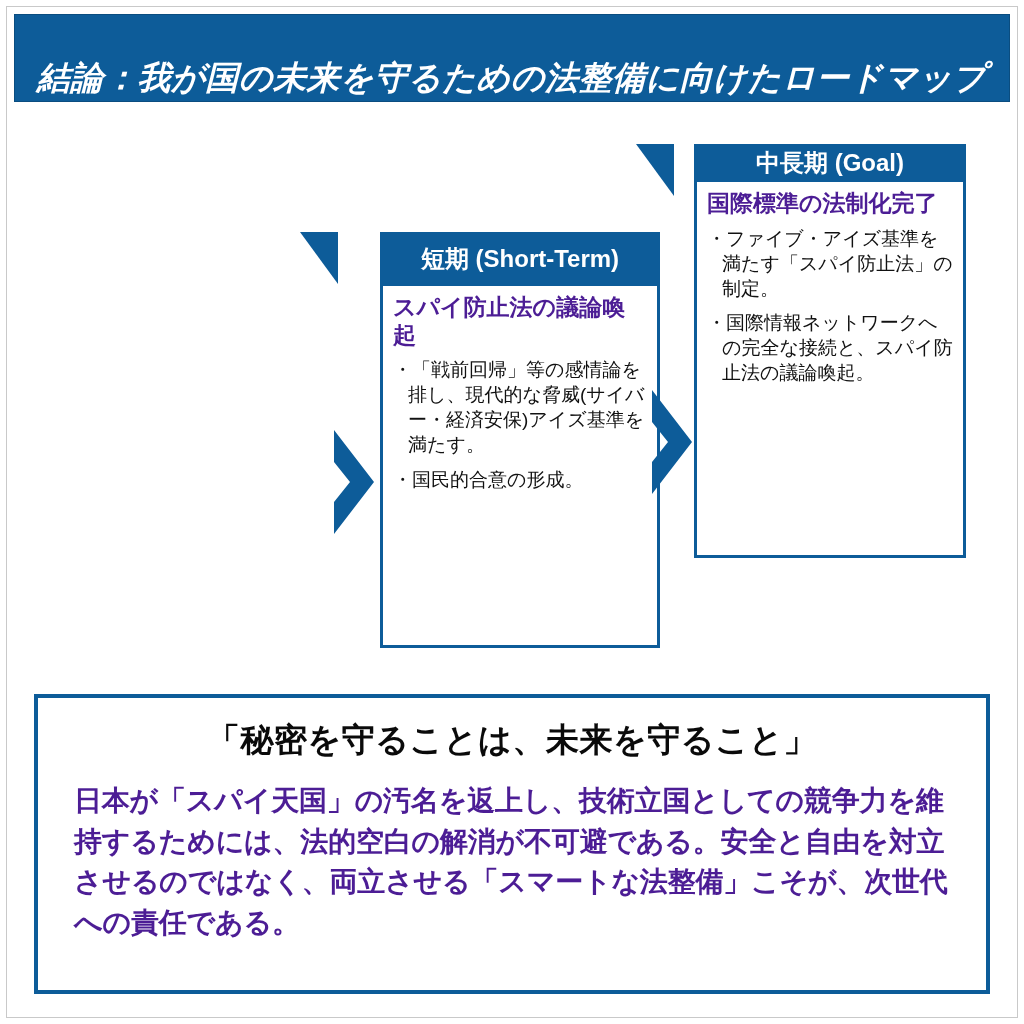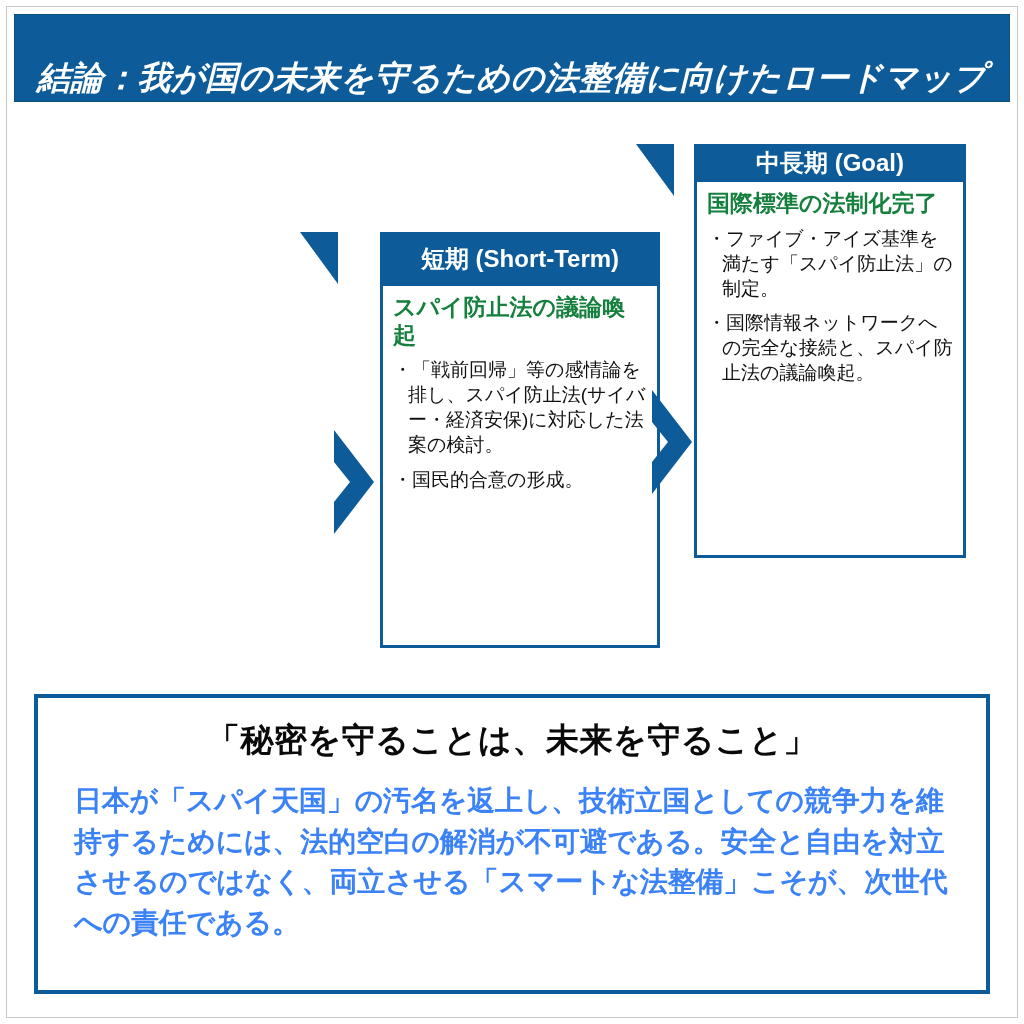--- a/index.html
+++ b/index.html
@@ -72,21 +72,21 @@
     justify-content: center;
   }
   .box-body {
     box-sizing: border-box;
     padding: 8px 10px 10px 10px;
     color: #111111;
   }
   .box-title {
     font-size: 23px;
     font-weight: bold;
-    color: #15803d;
+    color: #4c1d95;
     line-height: 1.2;
     margin-bottom: 8px;
   }
   .bullets {
     margin: 0;
     padding: 0;
     list-style: none;
   }
   .bullets li {
     font-size: 19px;
@@ -168,21 +168,21 @@
     font-size: 33px;
     font-weight: bold;
     color: #0a0a0a;
     letter-spacing: 0.5px;
     margin-bottom: 18px;
   }
   .statement-body {
     font-size: 28px;
     font-weight: bold;
     line-height: 1.45;
-    color: #3b82f6;
+    color: #4c1d95;
     letter-spacing: -0.2px;
   }
   .watermark {
     position: absolute;
     right: 22px;
     bottom: 6px;
     font-size: 9px;
     color: #bfd8ea;
   }
 </style>
@@ -205,21 +205,21 @@
     <svg width="48" height="104" viewBox="0 0 48 104" aria-hidden="true">
       <polygon points="4,0 44,52 4,104 4,72 20,52 4,32" fill="#0d5c99"></polygon>
     </svg>
   </div>
 
   <div class="box" id="box-short">
     <div class="box-header">短期 (Short-Term)</div>
     <div class="box-body">
       <div class="box-title">スパイ防止法の議論喚起</div>
       <ul class="bullets">
-        <li>・「戦前回帰」等の感情論を排し、スパイ防止法(サイバー・経済安保)に対応した法案の検討。</li>
+        <li>・「戦前回帰」等の感情論を排し、現代的な脅威(サイバー・経済安保)アイズ基準を満たす。</li>
         <li>・国民的合意の形成。</li>
       </ul>
     </div>
   </div>
 
   <div class="chevron" id="chev-2">
     <svg width="48" height="104" viewBox="0 0 48 104" aria-hidden="true">
       <polygon points="4,0 44,52 4,104 4,72 20,52 4,32" fill="#0d5c99"></polygon>
     </svg>
   </div>

